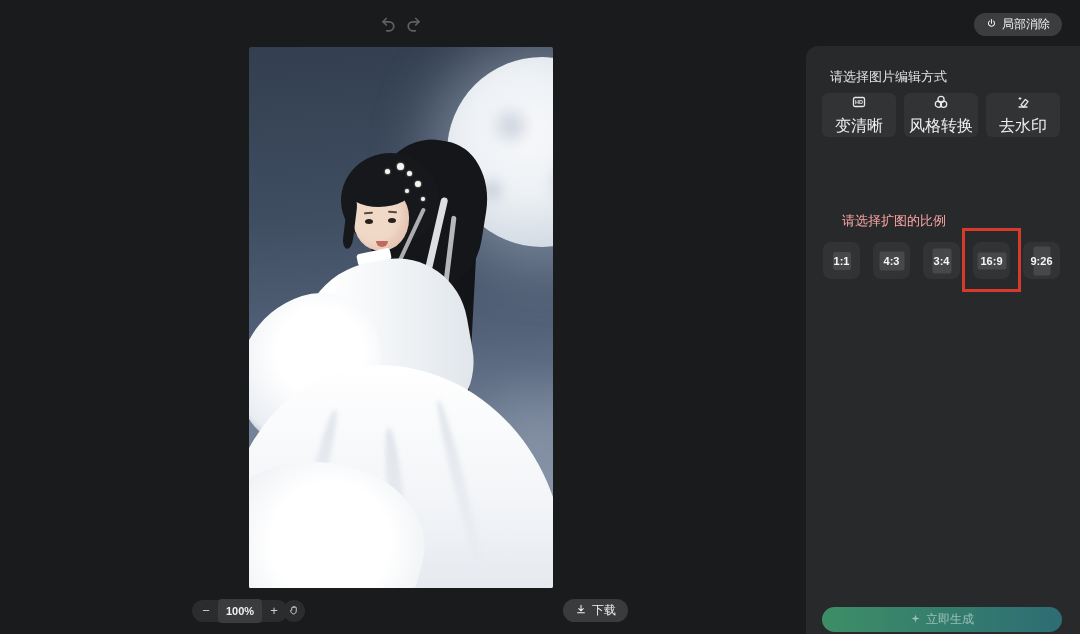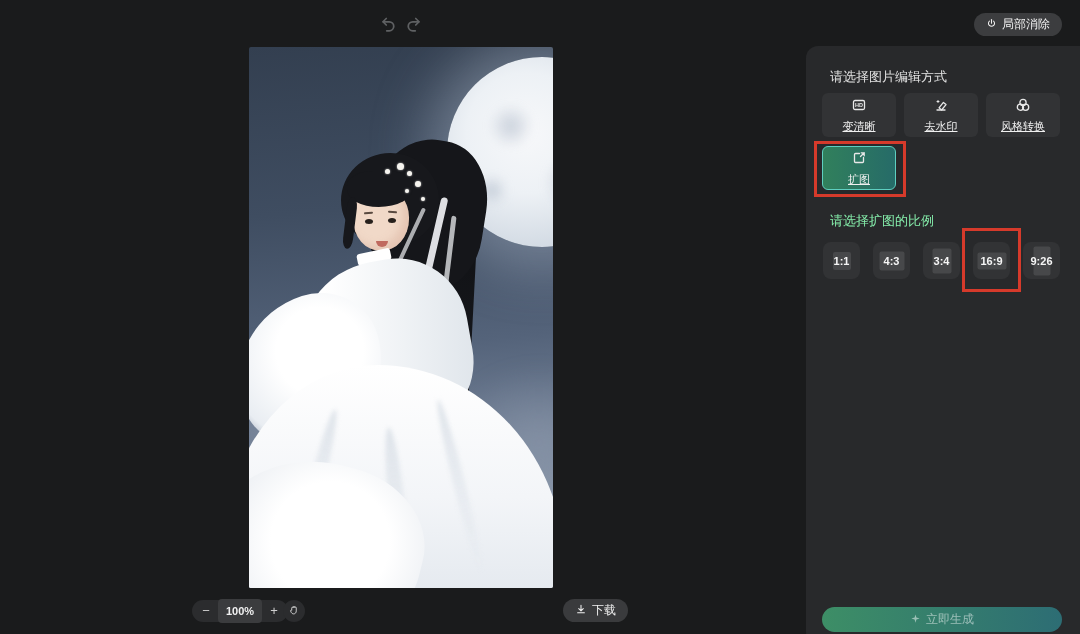--- a/index.html
+++ b/index.html
@@ -74,25 +74,25 @@
     color:#f2f2f2; font-size:12px; display:flex; align-items:center; gap:5px; padding:0 12px; cursor:pointer; }
   .download-btn svg { width:12px; height:12px; }
 
   
   .panel { position:absolute; left:806px; top:46px; width:274px; height:598px; background:#28292b; border-radius:12px 0 0 12px; }
   .panel-title { position:absolute; left:24px; top:22px; font-size:13px; color:#e3e3e3; }
   .tools { position:absolute; left:16px; top:47px; display:grid; grid-template-columns:repeat(3,74px); gap:9px 8px; }
   .tool-btn { width:74px; height:44px; background:#323335; border:1px solid transparent; border-radius:6px; cursor:pointer;
     display:flex; flex-direction:column; align-items:center; justify-content:center; gap:3px; color:#f0f0f0; position:relative; }
   .tool-btn svg { width:16px; height:16px; stroke:#e8e8e8; fill:none; stroke-width:1.3; stroke-linecap:round; stroke-linejoin:round; }
-  .tool-label { font-size:11px;text-decoration:underline; }
+  .tool-label { font-size:16px; }
   .tool-btn.selected { background:linear-gradient(90deg,#31805c,#266b68); border:1px solid #5ecfc0; }
   .anno { position:absolute; border:3px solid #d63a2b; pointer-events:none; z-index:5; }
   .anno-expand { left:-9px; top:-6px; width:92px; height:56px; }
-  .ratio-title { position:absolute; left:24px; top:166px; font-size:13px; color:#86efac; }
+  .ratio-title { position:absolute; left:36px; top:166px; font-size:13px; color:#fca5a5; }
   .ratios { position:absolute; left:17px; top:196px; display:flex; gap:13px; }
   .ratio-btn { width:37px; height:37px; background:#323335; border:none; border-radius:8px; position:relative; cursor:pointer;text-align:right; }
   .ratio-shape { position:absolute; left:50%; top:50%; transform:translate(-50%,-50%); background:#47484a; border-radius:2px; }
   .ratio-label { position:absolute; left:0; top:0; width:100%; height:100%; display:flex; align-items:center; justify-content:center;
     font-size:11px; font-weight:bold; color:#f5f5f5; }
   .anno-169 { left:-11px; top:-14px; width:59px; height:64px; }
   .generate-btn { position:absolute; left:16px; right:18px; bottom:12px; height:25px; border:none; border-radius:13px;
     background:linear-gradient(90deg,#3d8e66,#2d6d74); color:rgba(255,255,255,.5); font-size:12px; cursor:pointer;
     display:flex; align-items:center; justify-content:center; gap:5px; }
   .generate-btn svg { width:11px; height:11px; fill:rgba(255,255,255,.5); }
@@ -185,41 +185,33 @@
   <div class="tools">
     <button class="tool-btn">
       <span><svg viewBox="0 0 16 16">
             <rect x="2.5" y="3.5" width="11" height="9" rx="1.5"></rect>
             <text x="8" y="10.2" font-size="5.5" text-anchor="middle" fill="#e8e8e8" stroke="none" font-weight="bold">HD</text>
           </svg></span>
       <span class="tool-label">变清晰</span>
     </button>
     <button class="tool-btn">
       <span><svg viewBox="0 0 16 16">
+            <circle cx="8" cy="5.4" r="3.1"></circle>
+            <circle cx="5.4" cy="10.2" r="3.1"></circle>
+            <circle cx="10.6" cy="10.2" r="3.1"></circle>
+          </svg></span>
+      <span class="tool-label">风格转换</span>
+    </button>
+    <button class="tool-btn">
+      <span><svg viewBox="0 0 16 16">
             <path d="M6 10.8 10.4 5.4 13 7.6 8.6 13 6 10.8 Z"></path>
             <path d="M4 13 h8"></path>
             <path d="M4 4.5 h2 M5 3.5 v2" stroke-width="1"></path>
           </svg></span>
       <span class="tool-label">去水印</span>
-    </button>
-    <button class="tool-btn">
-      <span><svg viewBox="0 0 16 16">
-            <circle cx="8" cy="5.4" r="3.1"></circle>
-            <circle cx="5.4" cy="10.2" r="3.1"></circle>
-            <circle cx="10.6" cy="10.2" r="3.1"></circle>
-          </svg></span>
-      <span class="tool-label">风格转换</span>
-    </button>
-    <button class="tool-btn selected">
-      <span><svg viewBox="0 0 16 16">
-            <path d="M8.5 3.5 H4.5 a1 1 0 0 0 -1 1 v7 a1 1 0 0 0 1 1 h7 a1 1 0 0 0 1 -1 V7.5"></path>
-            <path d="M9.5 6.5 13.2 2.8 M10.2 2.8 h3 v3"></path>
-          </svg></span>
-      <span class="tool-label">扩图</span>
-      <div class="anno anno-expand"></div>
     </button>
   </div>
 
   <div class="ratio-title">请选择扩图的比例</div>
 
   <div class="ratios">
     <button class="ratio-btn">
       <span class="ratio-shape" style="width:18px;height:18px;"></span>
       <span class="ratio-label">1:1</span>
     </button>

